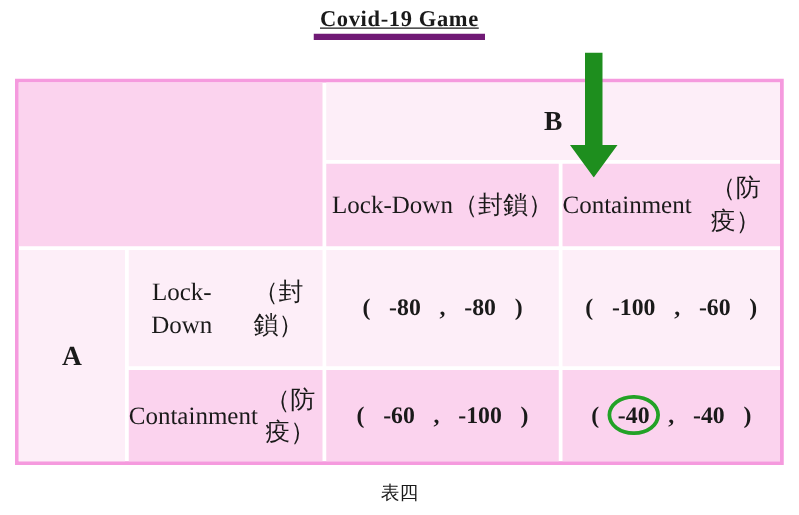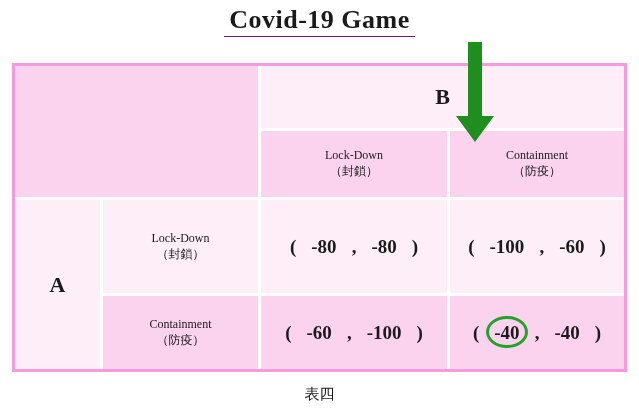--- a/index.html
+++ b/index.html
@@ -15,24 +15,25 @@
     overflow: hidden;
   }
 
   
   .title-wrap {
     position: absolute; top: 5px; left: 0; width: 639px;
     text-align: center;
   }
   .title {
     display: inline-block;
-    font-size: 26px; font-weight: bold;
-    border-bottom: 1px solid #701a75;
+    font-size: 18px; font-weight: bold;
+    border-bottom: 5px solid #701a75;
     padding: 0 5px 1px 5px;
     letter-spacing: 0.5px;
+    text-decoration: underline;
   }
 
   
   .payoffs-label {
     position: absolute; top: 41px; right: 12px;
     font-size: 17px; font-weight: bold;
     white-space: pre;
   }
 
   
@@ -51,22 +52,22 @@
     text-align: center;
   }
   .bg-p { background: #fbd3ee; }
   .bg-l { background: #fdeef8; }
 
   .cell-corner { grid-column: 1 / 3; grid-row: 1 / 3; }
   .cell-b      { grid-column: 3 / 5; grid-row: 1; font-size: 22px; font-weight: bold; }
   .cell-a      { grid-column: 1; grid-row: 3 / 5; font-size: 22px; font-weight: bold; }
 
   .hdr {
-    flex-direction: column;
-    font-size: 12px; line-height: 1.3;
+    flex-direction: row;
+    font-size: 20px; line-height: 1.3;
   }
   .payoff {
     font-size: 19px; font-weight: bold;
     gap: 15px;
     white-space: nowrap;
   }
   .payoff span { display: inline-block; }
   .circled { position: relative; }
   .circled::after {
     content: "";

